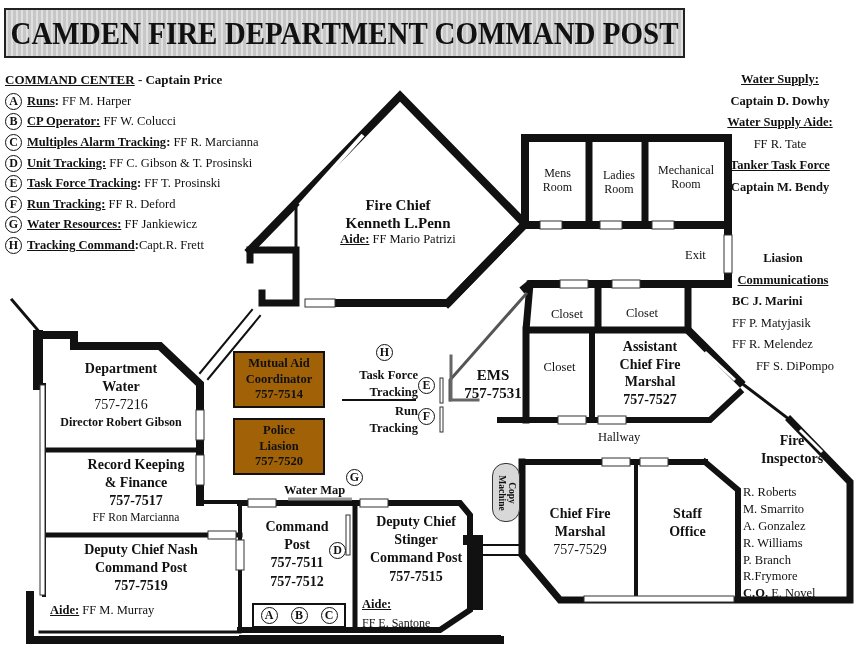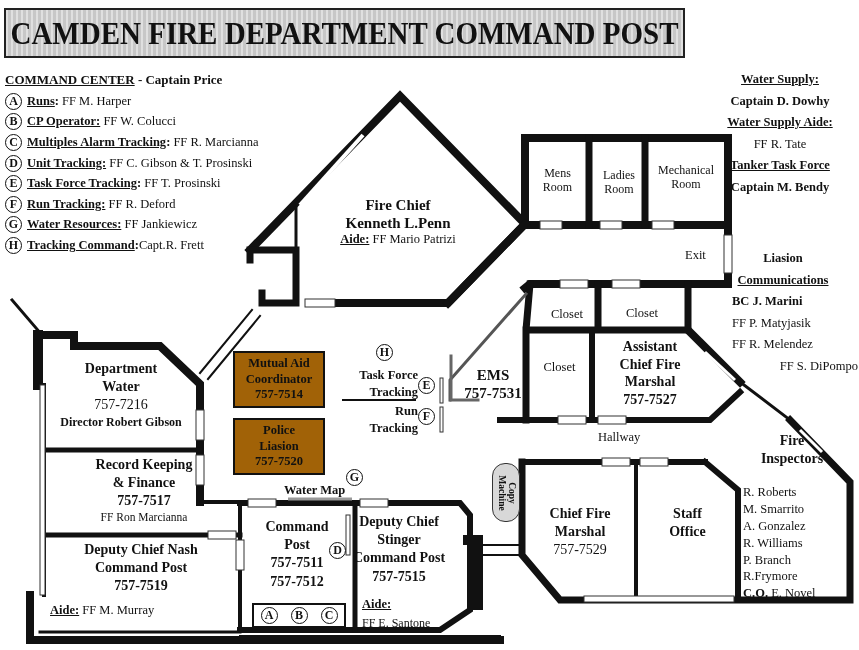--- a/index.html
+++ b/index.html
@@ -104,21 +104,21 @@
   <div>FF R. Tate</div>
   <div class="u">Tanker Task Force</div>
   <div class="b">Captain M. Bendy</div>
 </div>
 <div class="right-col" style="top:248px; left:708px; width:150px;">
   <div class="b">Liasion</div>
   <div class="u">Communications</div>
   <div style="text-align:left; padding-left:24px;" class="b">BC J. Marini</div>
   <div style="text-align:left; padding-left:24px;">FF P. Matyjasik</div>
   <div style="text-align:left; padding-left:24px;">FF R. Melendez</div>
-  <div style="text-align:right; padding-left:24px;">FF S. DiPompo</div>
+  <div style="text-align:center; padding-left:24px;">FF S. DiPompo</div>
 </div>
 
 <svg id="plan" width="859" height="650" viewBox="0 0 859 650">
   <g fill="none" stroke="#111" stroke-linejoin="miter" stroke-linecap="square">
 
     <path d="M250 250 L400 96 L525 224 L448 303 L320 303" stroke-width="8"></path>
     <path d="M250 250 L250 260 M250 250 L296 250 L296 303 L262 303 L262 293" stroke-width="7"></path>
     <line x1="296" y1="208" x2="296" y2="250" stroke-width="3"></line>
 
     <path d="M525 224 L525 138 L728 138 L728 235" stroke-width="8"></path>
@@ -236,21 +236,21 @@
 
 <div class="t" style="left:598px; top:430px; font-size:12.5px;">Hallway</div>
 
 <div class="t b" style="left:46px; top:360px; width:150px; font-size:14px; line-height:1.3;">
   <div>Department</div>
   <div>Water</div>
   <div style="font-weight:normal;">757-7216</div>
   <div style="font-size:12px;">Director Robert Gibson</div>
 </div>
 
-<div class="t b" style="left:54px; top:456px; width:180px; font-size:14px; line-height:1.28;">
+<div class="t b" style="left:46px; top:456px; width:180px; font-size:14px; line-height:1.28;">
   <div>Record Keeping</div>
   <div>&amp; Finance</div>
   <div>757-7517</div>
   <div style="font-weight:normal; font-size:11.5px;">FF Ron Marcianna</div>
 </div>
 
 <div class="t b" style="left:46px; top:541px; width:190px; font-size:14px; line-height:1.3;">
   <div>Deputy Chief Nash</div>
   <div>Command Post</div>
   <div>757-7519</div>
@@ -285,21 +285,21 @@
   <div>757-7511</div>
   <div>757-7512</div>
 </div>
 
 <div class="abc">
   <span class="circ">A</span>
   <span class="circ">B</span>
   <span class="circ">C</span>
 </div>
 
-<div class="t b" style="left:344px; top:513px; width:110px; font-size:14px; line-height:1.3;">
+<div class="t b" style="left:361px; top:513px; width:110px; font-size:14px; line-height:1.3;">
   <div>Deputy Chief</div>
   <div>Stinger</div>
   <div>Command Post</div>
   <div>757-7515</div>
 </div>
 <div class="t" style="left:362px; top:595px; font-size:12.5px; text-align:left; line-height:1.5;">
   <div><u style="font-weight:bold;">Aide:</u></div>
   <div style="font-size:12px;">FF E. Santone</div>
 </div>
 

